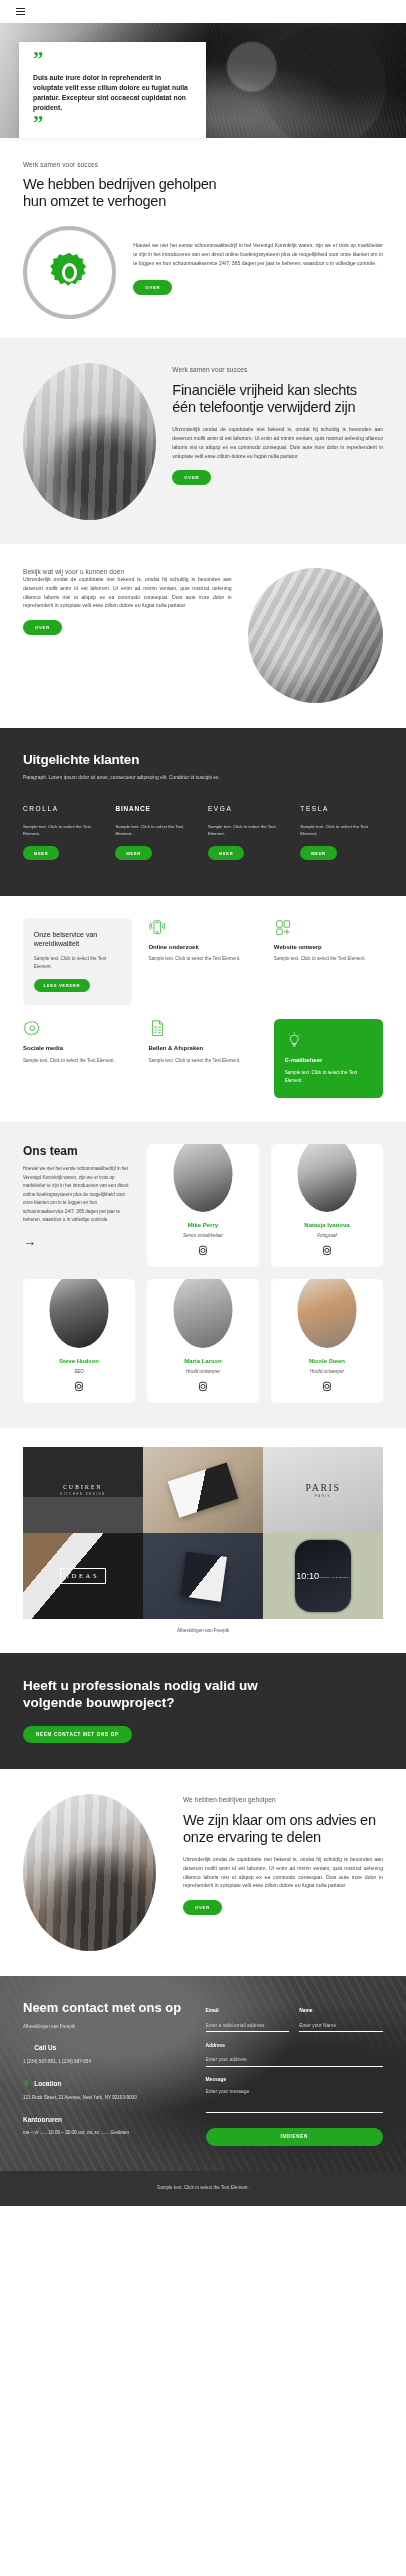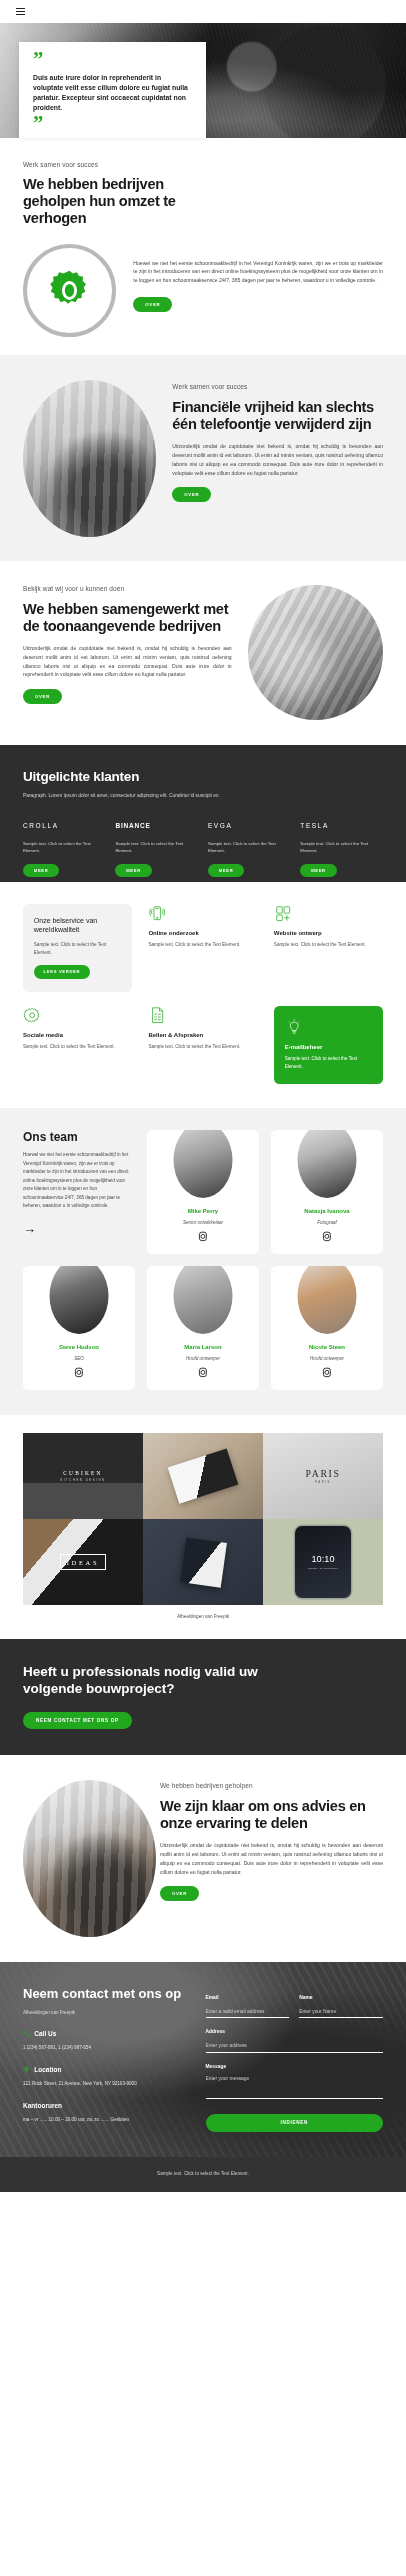--- a/index.html
+++ b/index.html
@@ -1,20 +1,20 @@
 <!DOCTYPE html>
 <html style="font-size:8.7px"><head>
 <meta charset="utf-8">
 <style>
   *{box-sizing:border-box;margin:0;padding:0;}
   body{width:406px;background:#fff;font-family:"Liberation Sans",sans-serif;color:#1a1a1a;}
   .wrap{width:406px;overflow:hidden;}
   
   .eyebrow{font-size:6.5px;color:#555;letter-spacing:0.1px;}
-  h2.big{font-size:14.6px;line-height:1.18;font-weight:700;letter-spacing:-0.3px;}
+  h2.big{font-size:14.6px;line-height:1.18;font-weight:400;letter-spacing:-0.3px;}
   p.body{font-size:5.1px;line-height:1.75;color:#444;text-align:justify;}
   .btn{display:inline-flex;align-items:center;justify-content:center;background:#22a81e;color:#fff;
        border:none;border-radius:16.3px;font-size:4.3px;font-weight:700;letter-spacing:0.7px;
        padding:4.9px 12px;cursor:pointer;font-family:inherit;}
   .btn.wide{padding:6px 14px;font-size:4.6px;}
   
   .hero{position:relative;height:138px;background:#efefef;}
   .hero .navbar{height:23px;display:flex;align-items:center;padding:0 16.3px;background:#fff;}
   .hamburger{width:9.2px;display:flex;flex-direction:column;gap:1.9px;cursor:pointer;}
   .hamburger i{display:block;height:0.9px;background:#222;}
@@ -57,21 +57,21 @@
   .sec4{background:#fff;padding:24px 23px 25px;display:flex;gap:16.3px;align-items:flex-start;}
   .sec4-left{flex:1;}
   .sec4-left h2{margin:8.7px 0 8.7px;}
   .sec4-left .btn{margin-top:9.8px;}
   .circle-img{width:135px;height:135px;border-radius:50%;flex:0 0 135px;overflow:hidden;position:relative;
     background:linear-gradient(145deg,#efefef 0%,#cfcfcf 30%,#9a9a9a 60%,#3d3d3d 100%);}
   .circle-img:after{content:"";position:absolute;inset:0;
     background:repeating-linear-gradient(118deg,rgba(255,255,255,.14) 0 4.9px,rgba(0,0,0,.09) 4.9px 10.8px),
                radial-gradient(circle at 35% 60%, rgba(255,255,255,.4) 0 14%, transparent 40%);}
   
-  .clients{background:#2e2e2e;color:#fff;padding:24px 23px 5px;}
+  .clients{background:#2e2e2e;color:#fff;padding:24px 23px 36px;}
   .clients h2{font-size:13.5px;font-weight:700;letter-spacing:-0.2px;}
   .clients .sub{font-size:4.9px;color:#d2d2d2;margin-top:8.7px;}
   .logos{display:grid;grid-template-columns:repeat(4,1fr);gap:9.8px;margin-top:21.7px;}
   .logo-name{font-size:6.5px;letter-spacing:1.6px;color:#fff;font-weight:400;height:12px;display:flex;align-items:center;}
   .logo-name.bold{font-weight:700;letter-spacing:0.8px;}
   .logo-cap{font-size:4.3px;line-height:1.7;color:#d6d6d6;margin-top:8.7px;min-height:15px;}
   .logos .btn{margin-top:8.7px;padding:4.3px 10.8px;font-size:4.1px;}
   
   .features{background:#fff;padding:21.7px 23px 24px;}
   .fgrid{display:grid;grid-template-columns:repeat(3,1fr);gap:14px 16.3px;}
@@ -104,21 +104,21 @@
   .ggrid{display:grid;grid-template-columns:repeat(3,1fr);grid-auto-rows:86px;gap:0;}
   .gcell{position:relative;overflow:hidden;display:flex;align-items:center;justify-content:center;}
   .gcap{font-size:5.4px;letter-spacing:2.2px;color:#fff;font-family:"Liberation Serif",serif;}
   .gsub{font-size:2.7px;letter-spacing:1.6px;color:#cfcfcf;margin-top:2.7px;}
   .credit{text-align:center;font-size:4.6px;color:#555;padding:8.7px 0 15px;}
   
   .cta{background:#2e2e2e;color:#fff;padding:25px 23px 26px;}
   .cta h2{font-size:13.5px;line-height:1.25;font-weight:700;max-width:271px;}
   .cta .btn{margin-top:14px;padding:6px 13px;}
   
-  .advice{background:#fff;padding:25px 23px 25px;display:flex;gap:4px;align-items:flex-start;}
+  .advice{background:#fff;padding:25px 23px 25px;display:flex;gap:27px;align-items:flex-start;}
   .advice-right{flex:1;padding-top:2.2px;}
   .advice-right h2{margin:8.7px 0 8.7px;}
   .advice-right .btn{margin-top:9.8px;}
   
   .contact{position:relative;background:#3d3d3d;color:#fff;padding:24px 23px 25px;overflow:hidden;}
   .contact:before{content:"";position:absolute;inset:0;
     background:
       radial-gradient(ellipse at 30% 20%, #6e6e6e 0 18%, transparent 45%),
       radial-gradient(ellipse at 75% 60%, #2a2a2a 0 26%, transparent 55%),
       repeating-linear-gradient(62deg, rgba(255,255,255,.06) 0 2.2px, transparent 2.2px 7.6px),
@@ -189,21 +189,20 @@
       <div class="eyebrow">Werk samen voor succes</div>
       <h2 class="big">Financiële vrijheid kan slechts één telefoontje verwijderd zijn</h2>
       <p class="body">Uitzonderlijk omdat de cupidotatie niet bekend is, omdat hij schuldig is bevonden aan deserunt mollit anim id est laborum. Ut enim ad minim veniam, quis nostrud oefening ullamco laboris nisi ut aliquip ex ea commodo consequat. Duis aute irure dolor in reprehenderit in voluptate velit esse cillum dolore eu fugiat nulla pariatur.</p>
       <button class="btn">OVER</button>
     </div>
   </section>
 
   <section class="sec4">
     <div class="sec4-left">
       <div class="eyebrow">Bekijk wat wij voor u kunnen doen</div>
-      <h2 class="big">We hebben samengewerkt met de toonaangevende bedrijven</h2>
       <p class="body">Uitzonderlijk omdat de cupidotatie niet bekend is, omdat hij schuldig is bevonden aan deserunt mollit anim id est laborum. Ut enim ad minim veniam, quis nostrud oefening ullamco laboris nisi ut aliquip ex ea commodo consequat. Duis aute irure dolor in reprehenderit in voluptate velit esse cillum dolore eu fugiat nulla pariatur.</p>
       <button class="btn">OVER</button>
     </div>
     <div class="circle-img"></div>
   </section>
 
   <section class="clients">
     <h2>Uitgelichte klanten</h2>
     <div class="sub">Paragraph. Lorem ipsum dolor sit amet, consectetur adipiscing elit. Curabitur id suscipit ex.</div>
     <div class="logos">
@@ -401,22 +400,22 @@
         <div class="gcap" style="color:#2c2c2c;font-size:9.8px;letter-spacing:1.6px;">PARIS</div>
         <div class="gsub" style="color:#4a4a4a;">PARIS</div>
       </div>
       <div class="gcell" style="background:linear-gradient(130deg,#8a6c4f 0 26%,#e8e8e8 26% 42%,#1b1b1b 42% 100%);">
         <div class="gcap" style="border:0.9px solid #fff;padding:3.3px 5.4px;font-size:6.5px;letter-spacing:2.7px;">IDEAS</div>
       </div>
       <div class="gcell" style="background:linear-gradient(140deg,#3c4350,#2a303b);">
         <div style="width:34%;height:52%;background:linear-gradient(120deg,#1c2029 0 52%,#efefef 52% 100%);transform:rotate(8deg);box-shadow:0 2.7px 7.6px rgba(0,0,0,.45);"></div>
       </div>
       <div class="gcell" style="background:#bfc6ad;flex-direction:column;">
-        <div style="width:46%;height:84%;border-radius:7px;background:linear-gradient(160deg,#14161c,#2a2f3a);
-                    box-shadow:0 0 0 1.4px #9aa09a;display:flex;flex-direction:column;align-items:center;justify-content:center;">
+        <div style="width:46%;height:84%;border-radius:16px;background:linear-gradient(160deg,#14161c,#2a2f3a);
+                    box-shadow:0 0 0 1.4px #9aa09a;display:flex;align-items:center;justify-content:center;">
           <div class="gcap" style="font-size:9.2px;letter-spacing:0;font-family:'Liberation Sans',sans-serif;">10:10</div>
           <div class="gsub" style="letter-spacing:0.3px;font-size:2.4px;">Monday, 01 September</div>
         </div>
       </div>
     </div>
     <div class="credit">Afbeeldingen van Freepik</div>
   </section>
 
   <section class="cta">
     <h2>Heeft u professionals nodig valid uw volgende bouwproject?</h2>

